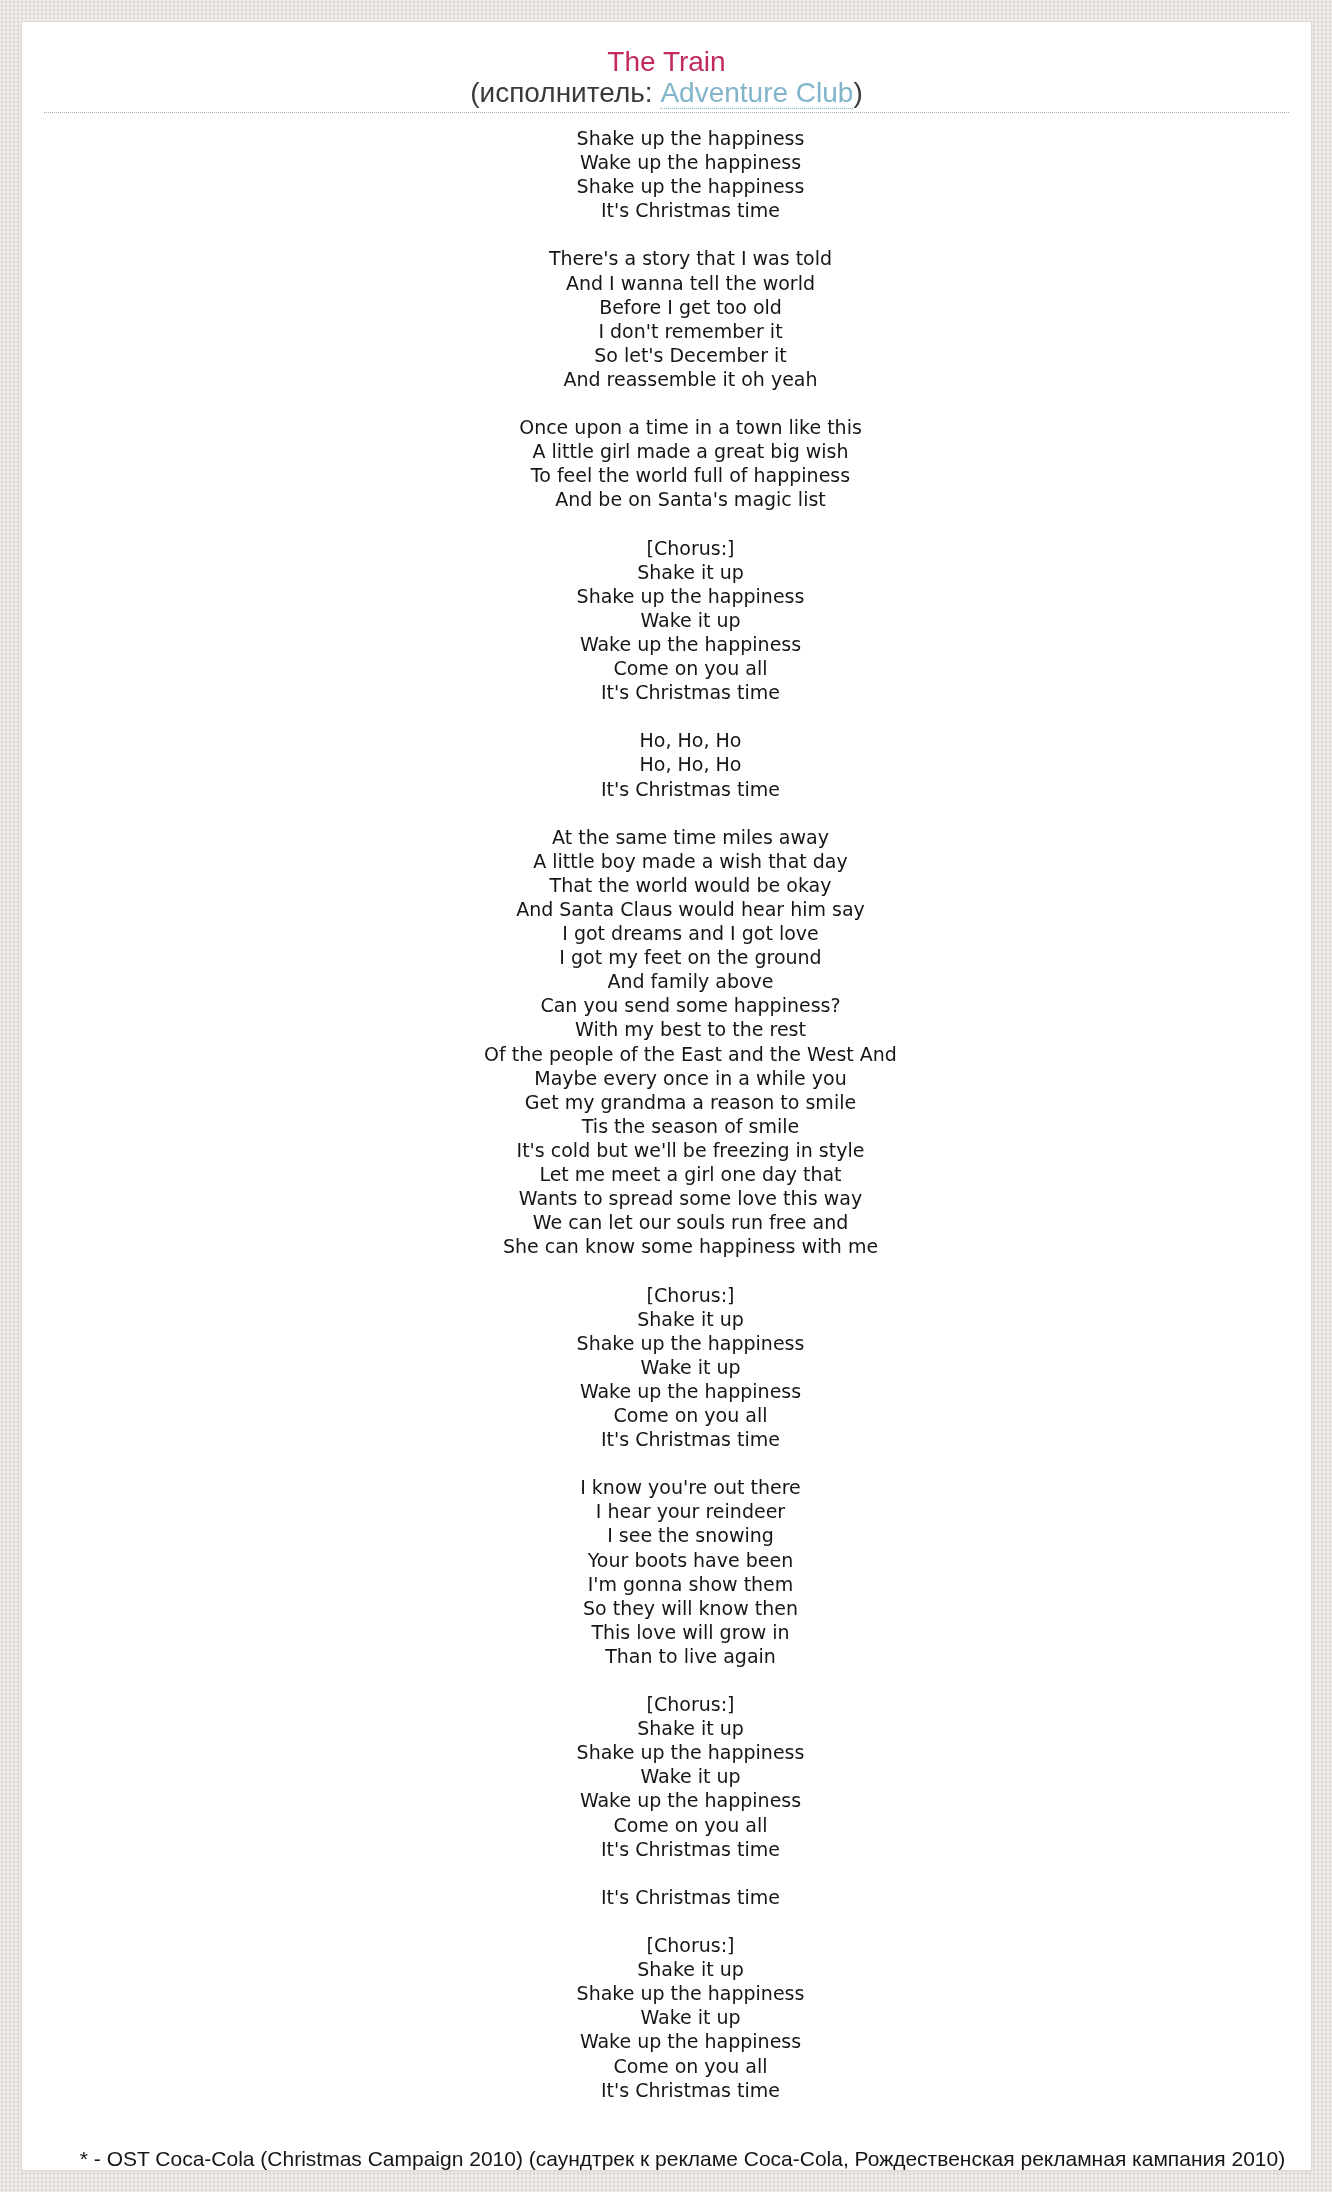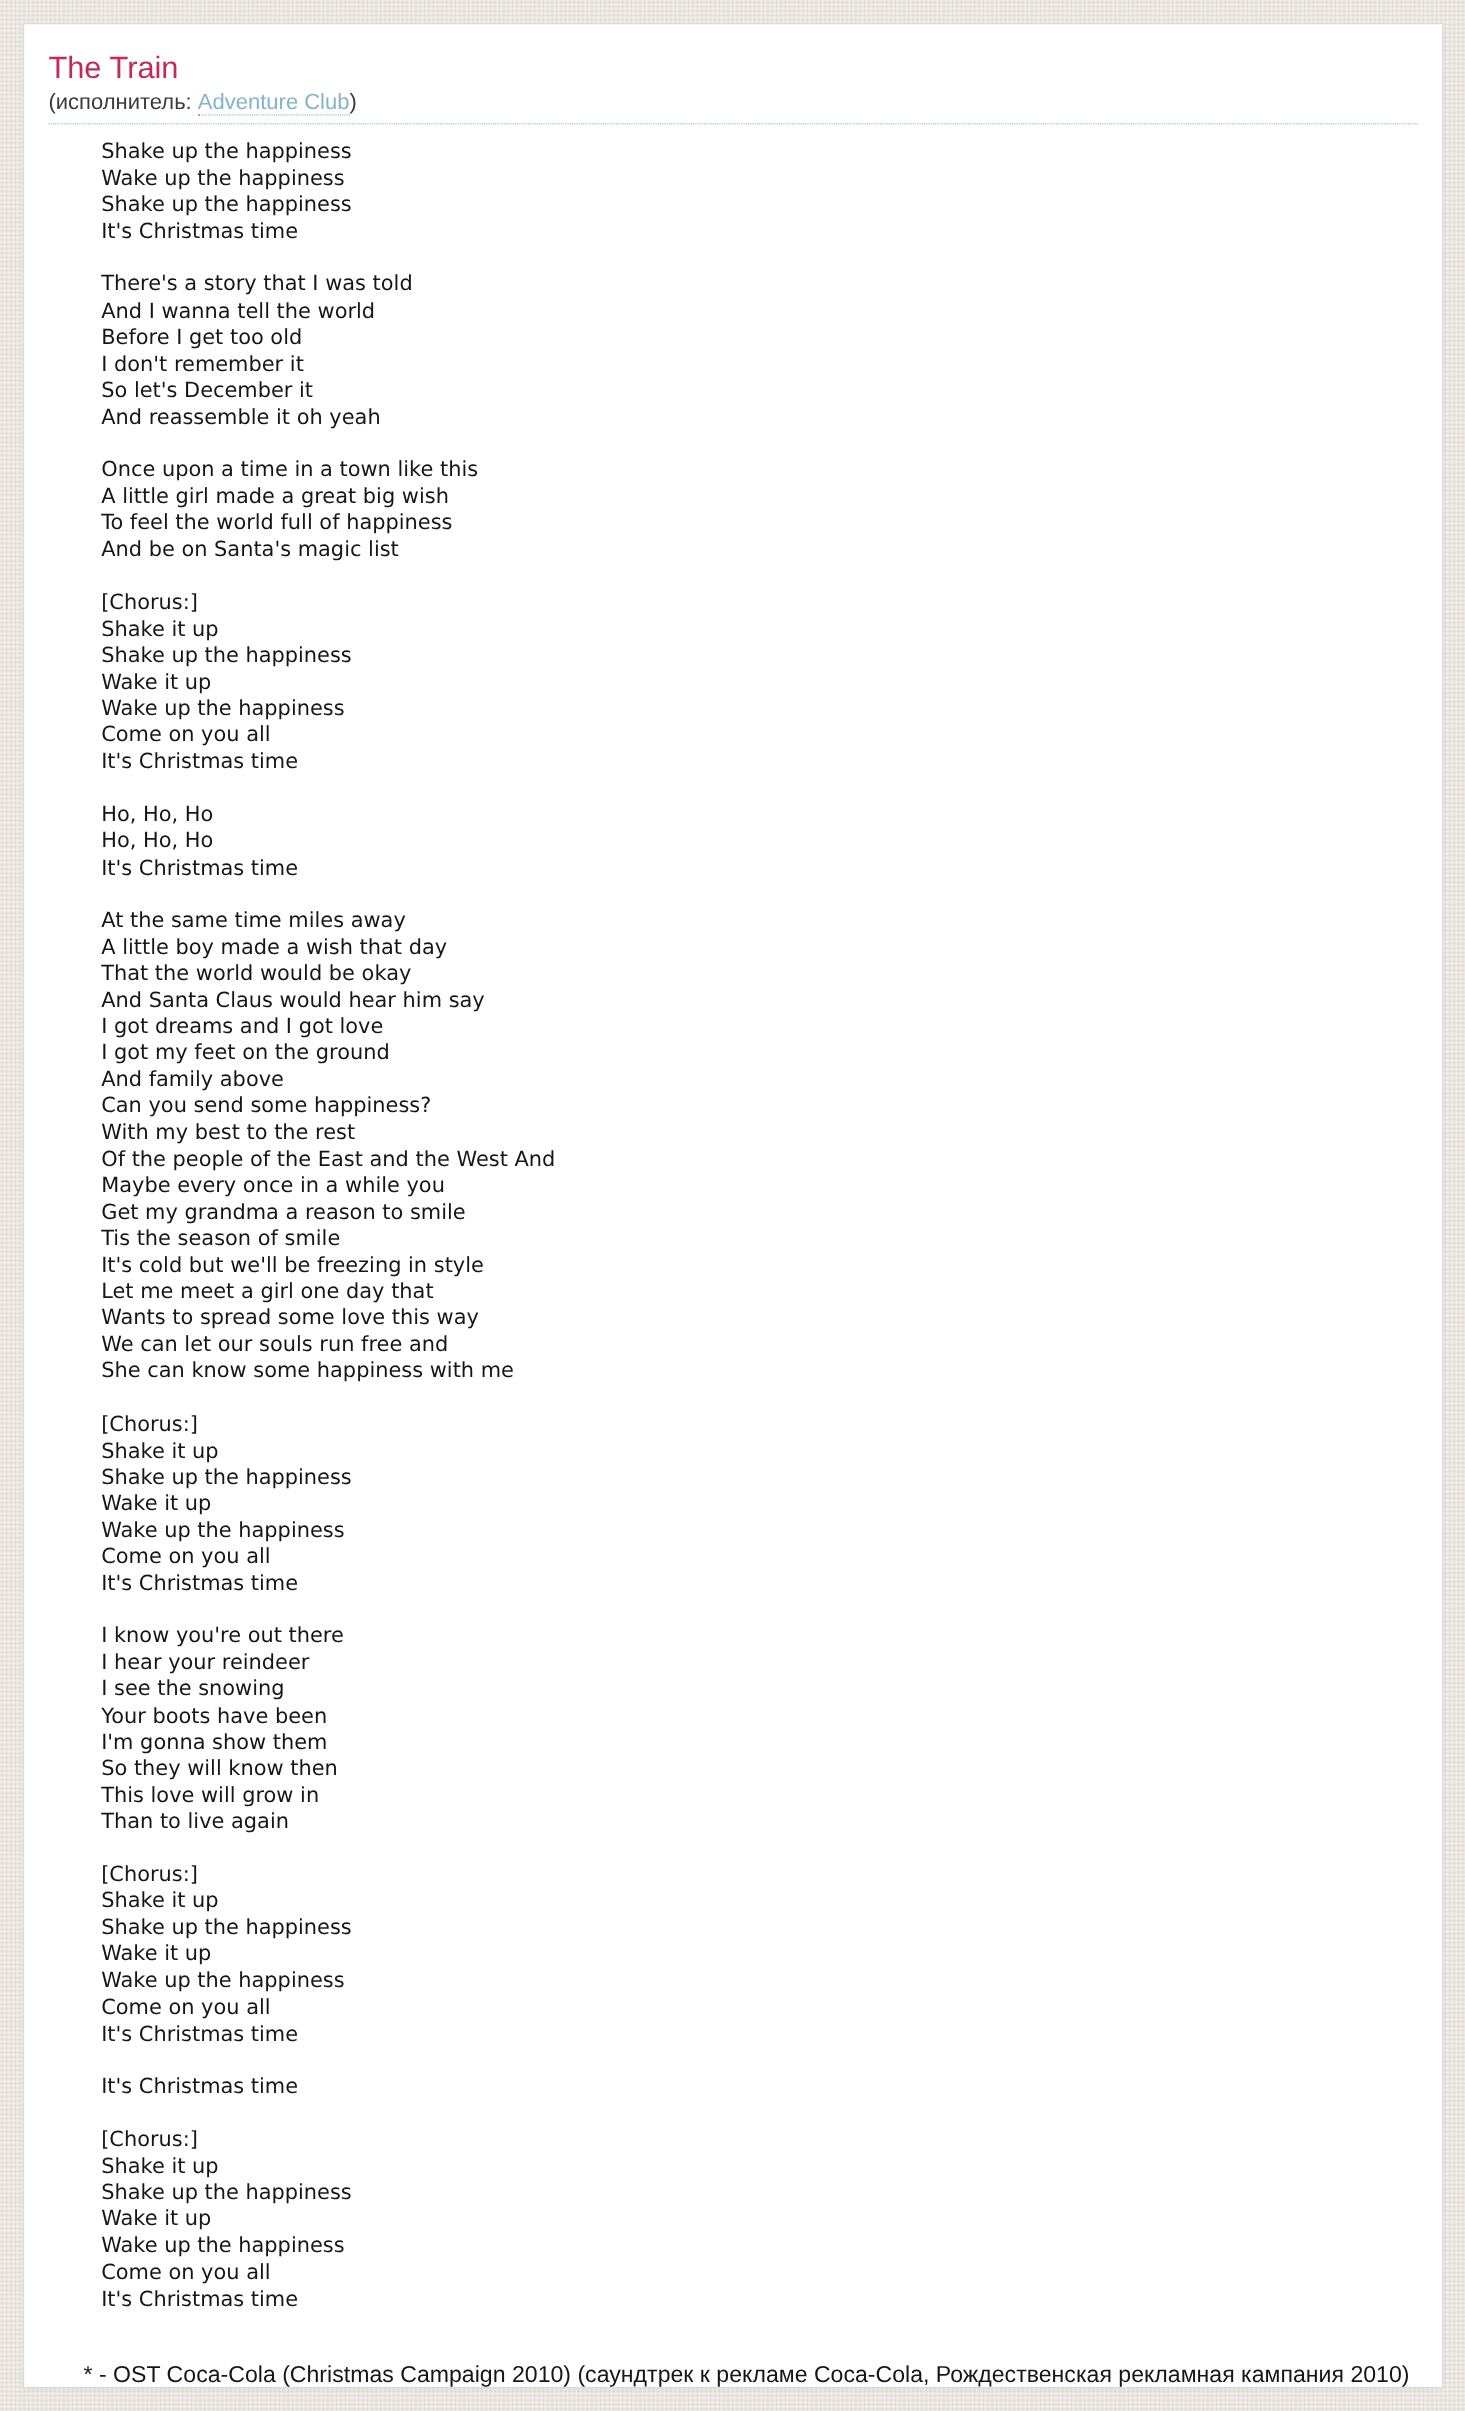--- a/index.html
+++ b/index.html
@@ -3,21 +3,21 @@
 <meta charset="utf-8">
 <style>
   :root{
     --title-color:#c22a5a;
     --link-color:#82b4ca;
     --text-color:#161616;
     --separator-color:#9ab1c6;
     --page-bg:#eae6e1;
     --card-bg:#ffffff;
   }
-  *{box-sizing:border-box;}
+  *{box-sizing:border-box;text-align:center;}
   html,body{margin:0;padding:0;}
   body{
     width:1332px;height:2192px;position:relative;
     background-color:var(--page-bg);
     background-image:
       radial-gradient(#ddd8d1 1px, transparent 1px),
       radial-gradient(#f4f1ec 1px, transparent 1px);
     background-size:4px 4px;
     background-position:0 0,2px 2px;
     font-family:"Liberation Sans",sans-serif;
@@ -34,21 +34,21 @@
     margin:6px 0 0 0;
     font-size:28px;
     line-height:32px;
     font-weight:normal;
     color:var(--title-color);
     font-family:"Liberation Sans",sans-serif;
   }
   .artist-line{
     margin-top:3px;
     padding-bottom:7px;
-    font-size:20px;
+    font-size:28px;
     line-height:24px;
     color:#3a3a3a;
     border-bottom:1px dotted var(--separator-color);
   }
   .artist-link{
     color:var(--link-color);
     text-decoration:none;
     border-bottom:1px dotted var(--link-color);
     cursor:pointer;
   }

